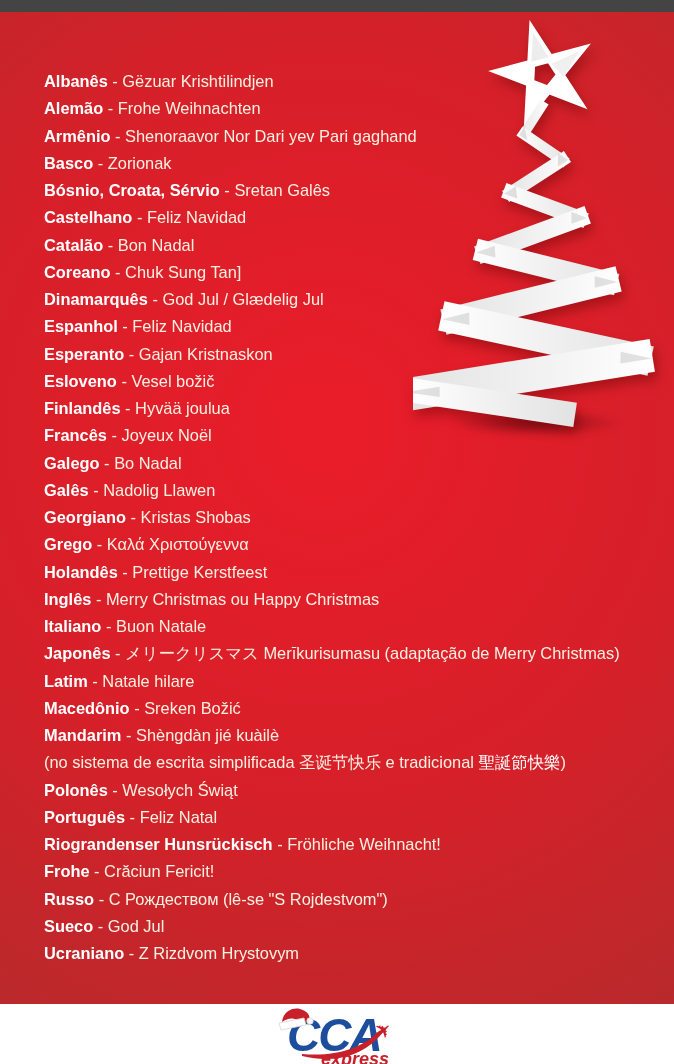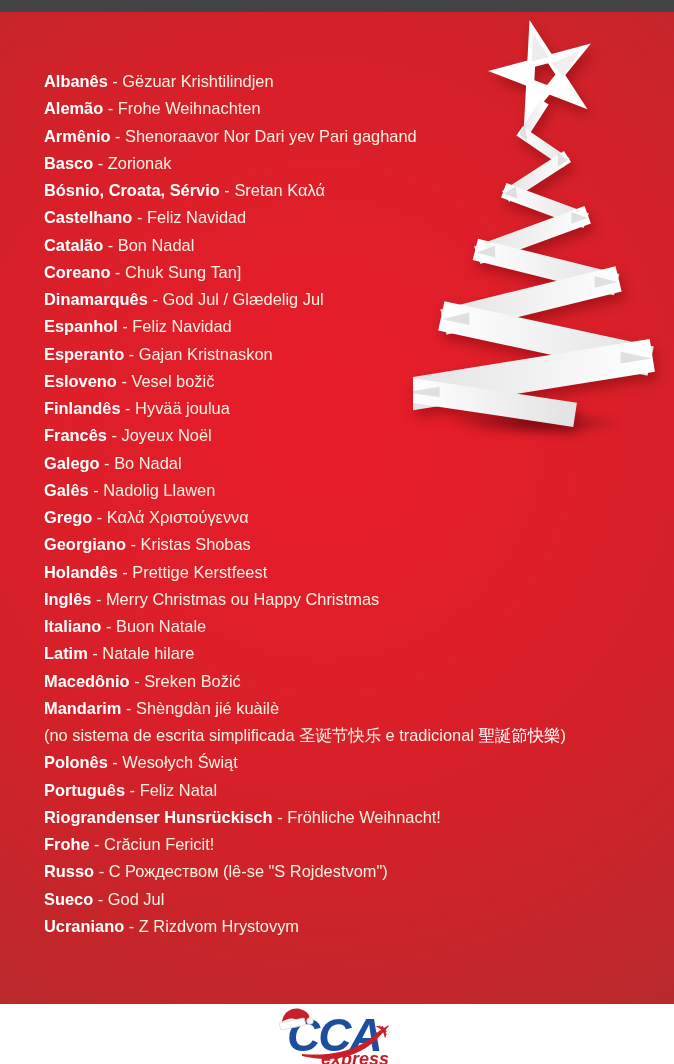--- a/index.html
+++ b/index.html
@@ -73,37 +73,38 @@
 
 <div class="poster">
 
   <div class="red-area">
 
     <ul class="greetings">
         <li class="greeting-line"><span class="lang">Albanês</span><span class="sep"> - </span><span class="greet">Gëzuar Krishtilindjen</span></li>
         <li class="greeting-line"><span class="lang">Alemão</span><span class="sep"> - </span><span class="greet">Frohe Weihnachten</span></li>
         <li class="greeting-line"><span class="lang">Armênio</span><span class="sep"> - </span><span class="greet">Shenoraavor Nor Dari yev Pari gaghand</span></li>
         <li class="greeting-line"><span class="lang">Basco</span><span class="sep"> - </span><span class="greet">Zorionak</span></li>
-        <li class="greeting-line"><span class="lang">Bósnio, Croata, Sérvio</span><span class="sep"> - </span><span class="greet">Sretan Καλά</span></li>
+        <li class="greeting-line"><span class="lang">Bósnio, Croata, Sérvio</span><span class="sep"> - </span><span class="greet">Sretan Galês</span></li>
         <li class="greeting-line"><span class="lang">Castelhano</span><span class="sep"> - </span><span class="greet">Feliz Navidad</span></li>
         <li class="greeting-line"><span class="lang">Catalão</span><span class="sep"> - </span><span class="greet">Bon Nadal</span></li>
         <li class="greeting-line"><span class="lang">Coreano</span><span class="sep"> - </span><span class="greet">Chuk Sung Tan]</span></li>
         <li class="greeting-line"><span class="lang">Dinamarquês</span><span class="sep"> - </span><span class="greet">God Jul / Glædelig Jul</span></li>
         <li class="greeting-line"><span class="lang">Espanhol</span><span class="sep"> - </span><span class="greet">Feliz Navidad</span></li>
         <li class="greeting-line"><span class="lang">Esperanto</span><span class="sep"> - </span><span class="greet">Gajan Kristnaskon</span></li>
         <li class="greeting-line"><span class="lang">Esloveno</span><span class="sep"> - </span><span class="greet">Vesel božič</span></li>
         <li class="greeting-line"><span class="lang">Finlandês</span><span class="sep"> - </span><span class="greet">Hyvää joulua</span></li>
         <li class="greeting-line"><span class="lang">Francês</span><span class="sep"> - </span><span class="greet">Joyeux Noël</span></li>
         <li class="greeting-line"><span class="lang">Galego</span><span class="sep"> - </span><span class="greet">Bo Nadal</span></li>
         <li class="greeting-line"><span class="lang">Galês</span><span class="sep"> - </span><span class="greet">Nadolig Llawen</span></li>
+        <li class="greeting-line"><span class="lang">Georgiano</span><span class="sep"> - </span><span class="greet">Kristas Shobas</span></li>
         <li class="greeting-line"><span class="lang">Grego</span><span class="sep"> - </span><span class="greet">Καλά Χριστούγεννα</span></li>
-        <li class="greeting-line"><span class="lang">Georgiano</span><span class="sep"> - </span><span class="greet">Kristas Shobas</span></li>
         <li class="greeting-line"><span class="lang">Holandês</span><span class="sep"> - </span><span class="greet">Prettige Kerstfeest</span></li>
         <li class="greeting-line"><span class="lang">Inglês</span><span class="sep"> - </span><span class="greet">Merry Christmas ou Happy Christmas</span></li>
         <li class="greeting-line"><span class="lang">Italiano</span><span class="sep"> - </span><span class="greet">Buon Natale</span></li>
+        <li class="greeting-line"><span class="lang">Japonês</span><span class="sep"> - </span><span class="greet">メリークリスマス Merīkurisumasu (adaptação de Merry Christmas)</span></li>
         <li class="greeting-line"><span class="lang">Latim</span><span class="sep"> - </span><span class="greet">Natale hilare</span></li>
         <li class="greeting-line"><span class="lang">Macedônio</span><span class="sep"> - </span><span class="greet">Sreken Božić</span></li>
         <li class="greeting-line"><span class="lang">Mandarim</span><span class="sep"> - </span><span class="greet">Shèngdàn jié kuàilè</span></li>
         <li class="greeting-line"><span class="greet">(no sistema de escrita simplificada 圣诞节快乐 e tradicional </span><span class="greet-bold">聖誕節快樂</span><span class="greet">)</span></li>
         <li class="greeting-line"><span class="lang">Polonês</span><span class="sep"> - </span><span class="greet">Wesołych Świąt</span></li>
         <li class="greeting-line"><span class="lang">Português</span><span class="sep"> - </span><span class="greet">Feliz Natal</span></li>
         <li class="greeting-line"><span class="lang">Riograndenser Hunsrückisch</span><span class="sep"> - </span><span class="greet">Fröhliche Weihnacht!</span></li>
         <li class="greeting-line"><span class="lang">Frohe</span><span class="sep"> - </span><span class="greet">Crăciun Fericit!</span></li>
         <li class="greeting-line"><span class="lang">Russo</span><span class="sep"> - </span><span class="greet">С Рождеством (lê-se "S Rojdestvom")</span></li>
         <li class="greeting-line"><span class="lang">Sueco</span><span class="sep"> - </span><span class="greet">God Jul</span></li>

